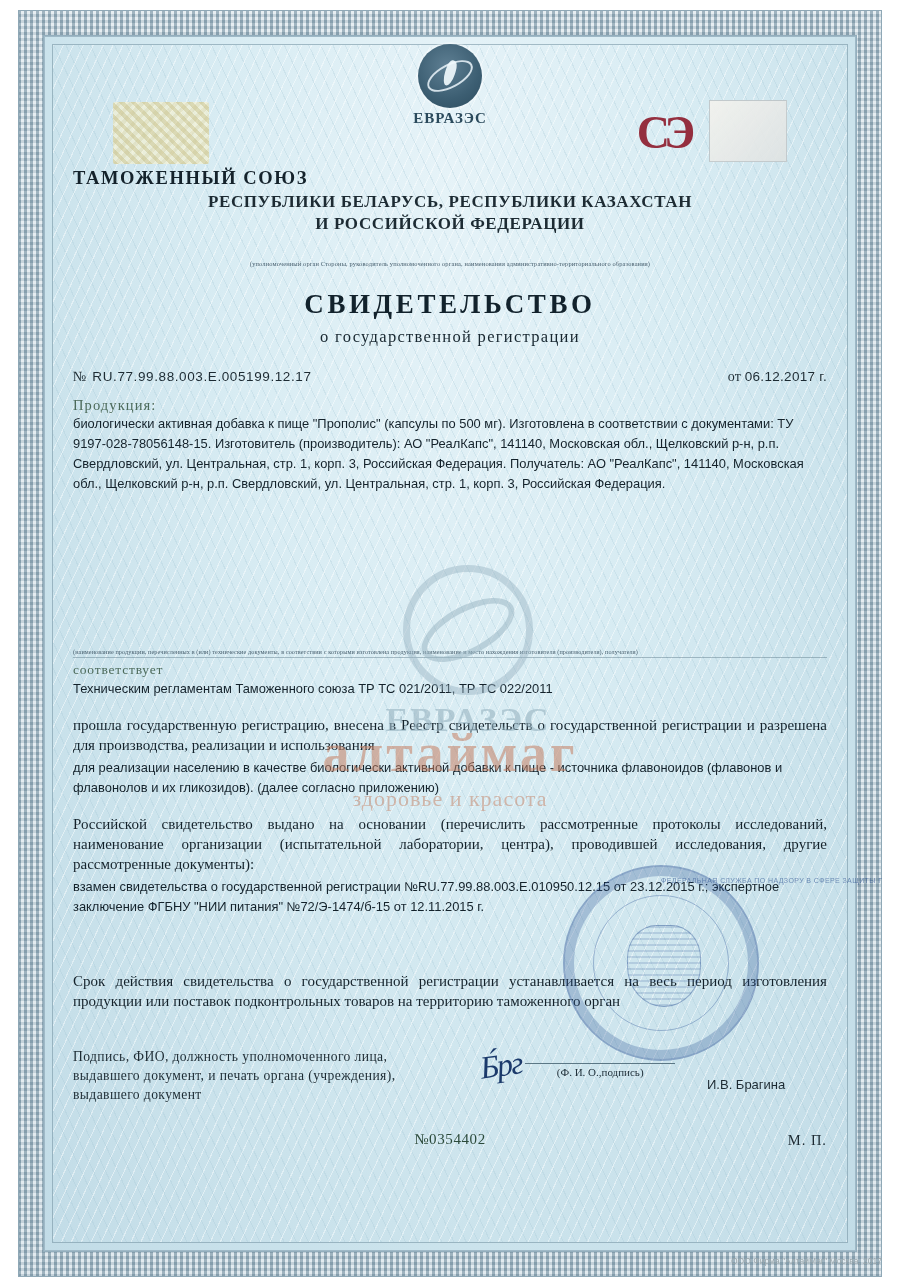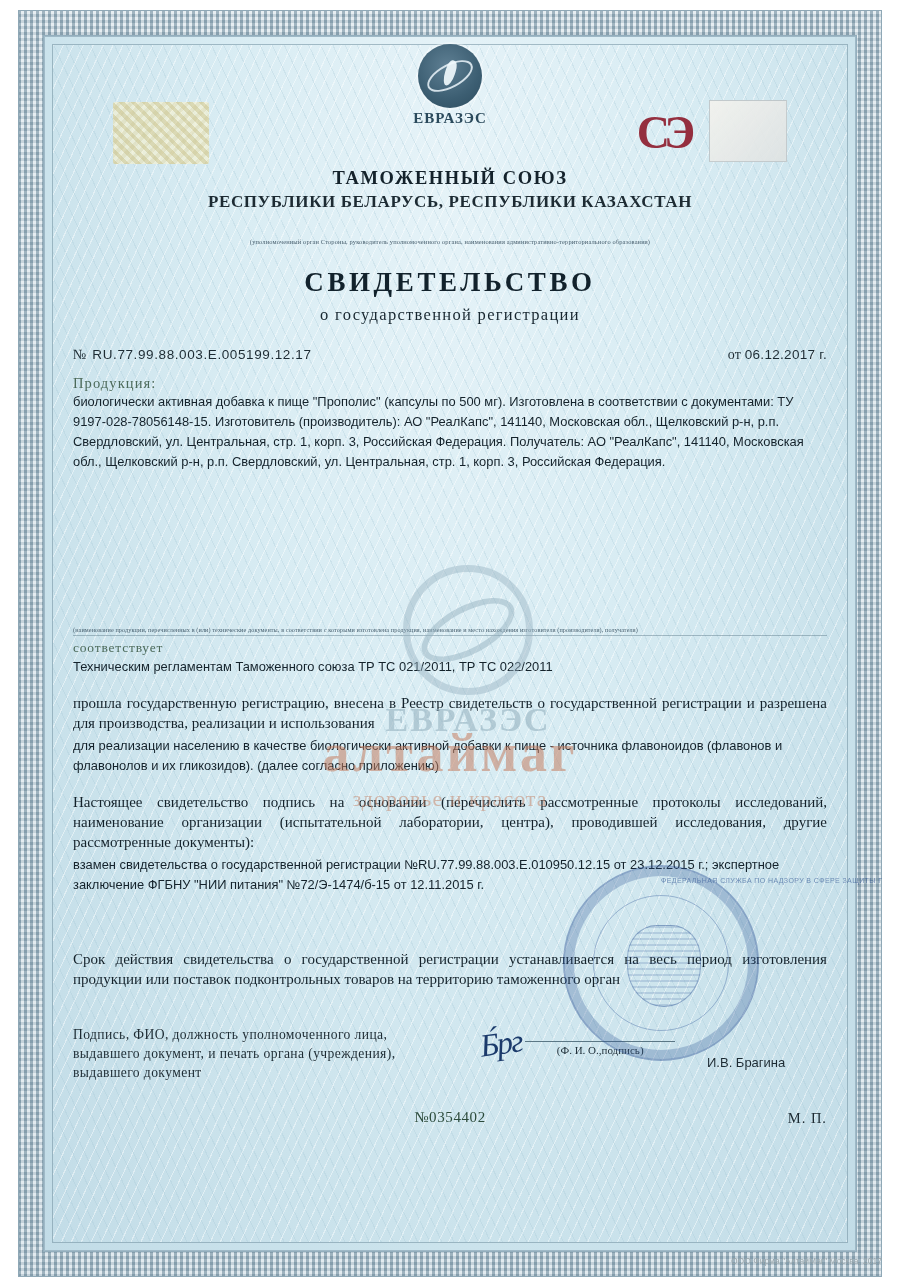--- a/index.html
+++ b/index.html
@@ -145,21 +145,21 @@
     text-align: center;
     font-weight: bold;
     opacity: .92;
   }
 
   h1.ts {
     margin: 128px 0 0 0;
     font-size: 18.5px;
     letter-spacing: 1.6px;
     font-weight: bold;
-    text-align: center;
+    text-align: left;
     color: #14222b;
   }
   .ts2 {
     margin-top: 3px;
     font-size: 17px;
     letter-spacing: .6px;
     font-weight: bold;
     text-align: center;
   }
   .ts3 {
@@ -444,20 +444,21 @@
         <div class="emblem-circle"></div>
         <div class="emblem-text">ЕВРАЗЭС</div>
       </div>
 
       <div class="holo-left"></div>
       <div class="se-mark">СЭ</div>
       <div class="holo-right"></div>
 
       <h1 class="ts">ТАМОЖЕННЫЙ СОЮЗ</h1>
       <div class="ts2">РЕСПУБЛИКИ БЕЛАРУСЬ, РЕСПУБЛИКИ КАЗАХСТАН</div>
+      <div class="ts3">И РОССИЙСКОЙ ФЕДЕРАЦИИ</div>
 
 
       <div class="micro">(уполномоченный орган Стороны, руководитель уполномоченного органа, наименования административно-территориального образования)</div>
 
       <div class="title-main">СВИДЕТЕЛЬСТВО</div>
       <div class="title-sub">о государственной регистрации</div>
 
       <div class="numrow">
         <span class="no">№</span>
         <span class="val">RU.77.99.88.003.Е.005199.12.17</span>
@@ -477,21 +478,21 @@
       <div class="sec-sootv">соответствует</div>
       <div class="body-sans" style="margin-top:1px">Техническим регламентам Таможенного союза ТР ТС 021/2011, ТР ТС 022/2011</div>
 
       <div style="height:16px"></div>
 
       <div class="body-serif">прошла государственную регистрацию, внесена в Реестр свидетельств о государственной регистрации и разрешена для производства, реализации и использования</div>
       <div class="body-sans" style="margin-top:3px">для реализации населению в качестве биологически активной добавки к пище - источника флавоноидов (флавонов и флавонолов и их гликозидов). (далее согласно приложению)</div>
 
       <div style="height:16px"></div>
 
-      <div class="body-serif">Настоящее свидетельство подпись на основании (перечислить рассмотренные протоколы исследований, наименование организации (испытательной лаборатории, центра), проводившей исследования, другие рассмотренные документы):</div>
+      <div class="body-serif">Российской свидетельство выдано на основании (перечислить рассмотренные протоколы исследований, наименование организации (испытательной лаборатории, центра), проводившей исследования, другие рассмотренные документы):</div>
       <div class="body-sans" style="margin-top:3px">взамен свидетельства о государственной регистрации №RU.77.99.88.003.Е.010950.12.15 от 23.12.2015 г.; экспертное заключение ФГБНУ "НИИ питания" №72/Э-1474/б-15 от 12.11.2015 г.</div>
 
       <div style="height:54px"></div>
 
       <div class="body-serif">Срок действия свидетельства о государственной регистрации устанавливается на весь период изготовления продукции или поставок подконтрольных товаров на территорию таможенного орган</div>
 
       <div class="sign-area">
         <div class="sign-left">Подпись, ФИО, должность уполномоченного лица, выдавшего документ, и печать органа (учреждения), выдавшего документ</div>
         <div class="sign-mid">
           <div class="sig-script">Б́рг</div>

